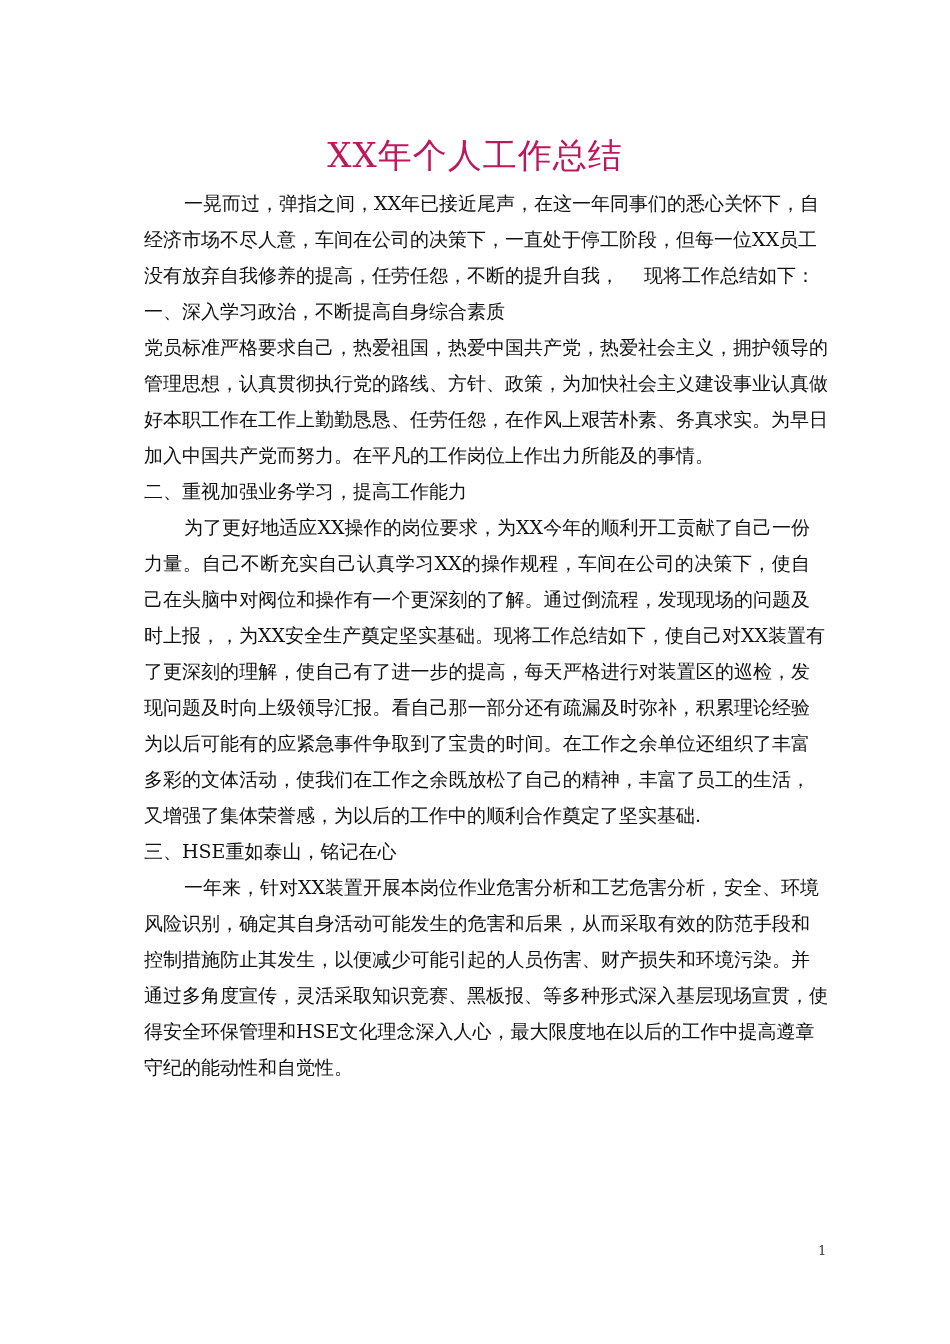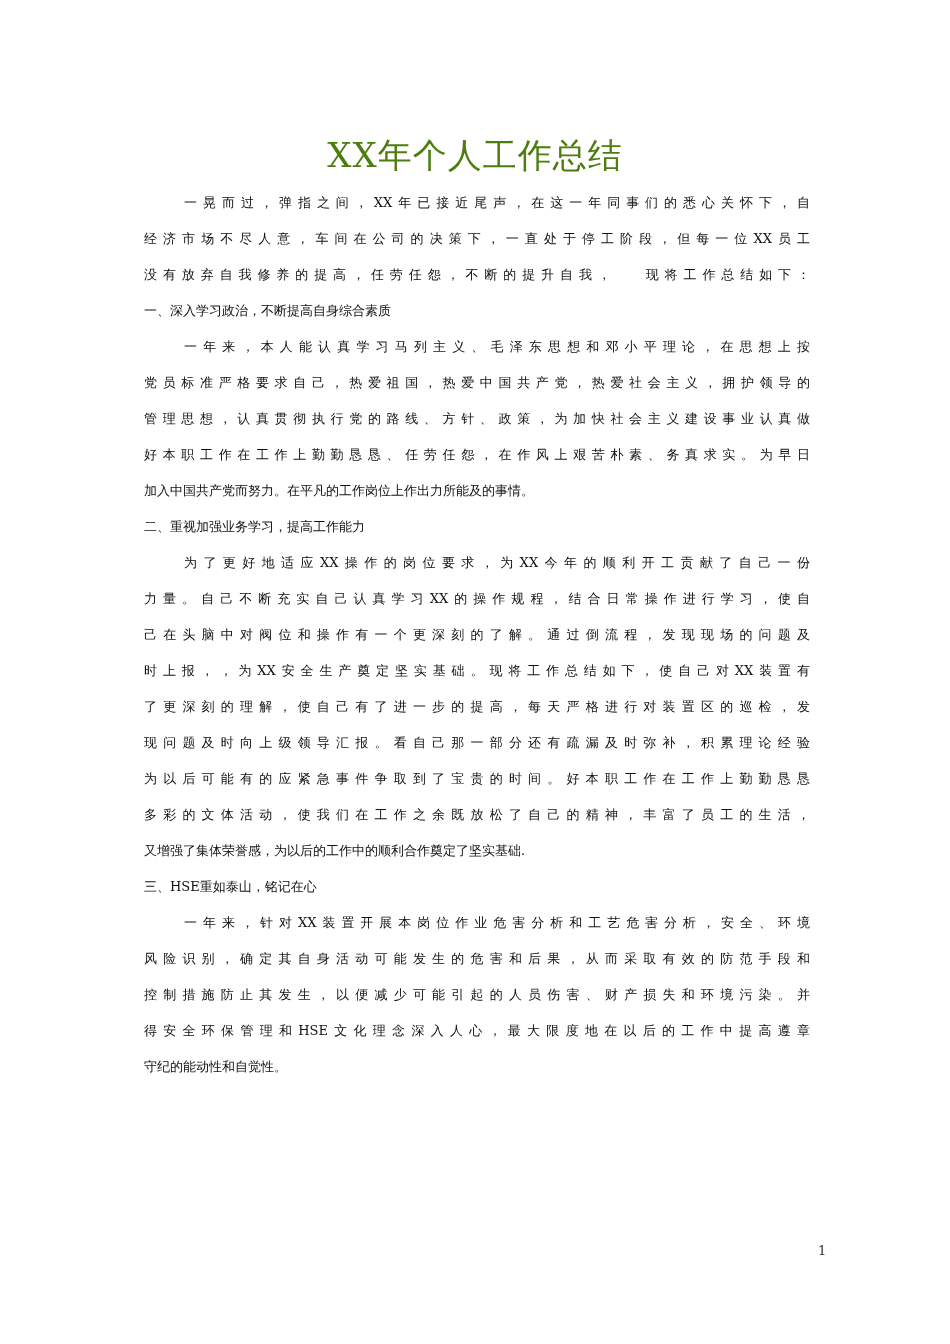--- a/index.html
+++ b/index.html
@@ -1,54 +1,54 @@
 <!DOCTYPE html>
 <html><head>
 <meta charset="utf-8">
 <style>
   html, body { margin: 0; padding: 0; background: #ffffff; }
   body { width: 950px; height: 1344px; position: relative; overflow: hidden;
          font-family: "DejaVu Serif", "Liberation Serif", serif; color: #111; }
   .page { position: absolute; left: 0; top: 0; width: 950px; height: 1344px; background: #fff; }
   .title { position: absolute; left: 0; width: 950px; top: 132px; text-align: center;
-           font-size: 34px; line-height: 46px; letter-spacing: 1px; color: #4d7c0f; }
+           font-size: 34px; line-height: 46px; letter-spacing: 1px; color: #be185d; }
   .body-text { position: absolute; left: 144px; top: 185px; width: 666px; }
-  .line { height: 36px; line-height: 36px; font-size: 13px; white-space: nowrap;
+  .line { height: 36px; line-height: 36px; font-size: 19px; white-space: nowrap;
           text-align: justify; text-align-last: justify; overflow: visible; letter-spacing: 0px; }
   .line.last { text-align-last: left; }
   .line.indent { padding-left: 40px; }
   .line.heading { text-align-last: left; }
   .page-number { position: absolute; left: 818px; top: 1243px; font-size: 13px; color: #333; }
 </style>
 </head>
 <body>
 
 <div class="page">
   <div class="title">XX年个人工作总结</div>
   <div class="body-text" id="body-text">
       <div class="line indent">一晃而过，弹指之间，XX年已接近尾声，在这一年同事们的悉心关怀下，自</div>
       <div class="line">经济市场不尽人意，车间在公司的决策下，一直处于停工阶段，但每一位XX员工</div>
       <div class="line">没有放弃自我修养的提高，任劳任怨，不断的提升自我，　 现将工作总结如下：</div>
       <div class="line heading">一、深入学习政治，不断提高自身综合素质</div>
-      <div class="line indent">一年来，本人能认真学习马列主义、毛泽东思想和邓小平理论，在思想上按</div>
       <div class="line">党员标准严格要求自己，热爱祖国，热爱中国共产党，热爱社会主义，拥护领导的</div>
       <div class="line">管理思想，认真贯彻执行党的路线、方针、政策，为加快社会主义建设事业认真做</div>
       <div class="line">好本职工作在工作上勤勤恳恳、任劳任怨，在作风上艰苦朴素、务真求实。为早日</div>
       <div class="line last">加入中国共产党而努力。在平凡的工作岗位上作出力所能及的事情。</div>
       <div class="line heading">二、重视加强业务学习，提高工作能力</div>
       <div class="line indent">为了更好地适应XX操作的岗位要求，为XX今年的顺利开工贡献了自己一份</div>
-      <div class="line">力量。自己不断充实自己认真学习XX的操作规程，结合日常操作进行学习，使自</div>
+      <div class="line">力量。自己不断充实自己认真学习XX的操作规程，车间在公司的决策下，使自</div>
       <div class="line">己在头脑中对阀位和操作有一个更深刻的了解。通过倒流程，发现现场的问题及</div>
       <div class="line">时上报，，为XX安全生产奠定坚实基础。现将工作总结如下，使自己对XX装置有</div>
       <div class="line">了更深刻的理解，使自己有了进一步的提高，每天严格进行对装置区的巡检，发</div>
       <div class="line">现问题及时向上级领导汇报。看自己那一部分还有疏漏及时弥补，积累理论经验</div>
-      <div class="line">为以后可能有的应紧急事件争取到了宝贵的时间。好本职工作在工作上勤勤恳恳</div>
+      <div class="line">为以后可能有的应紧急事件争取到了宝贵的时间。在工作之余单位还组织了丰富</div>
       <div class="line">多彩的文体活动，使我们在工作之余既放松了自己的精神，丰富了员工的生活，</div>
       <div class="line last">又增强了集体荣誉感，为以后的工作中的顺利合作奠定了坚实基础.</div>
       <div class="line heading">三、HSE重如泰山，铭记在心</div>
       <div class="line indent">一年来，针对XX装置开展本岗位作业危害分析和工艺危害分析，安全、环境</div>
       <div class="line">风险识别，确定其自身活动可能发生的危害和后果，从而采取有效的防范手段和</div>
       <div class="line">控制措施防止其发生，以便减少可能引起的人员伤害、财产损失和环境污染。并</div>
+      <div class="line">通过多角度宣传，灵活采取知识竞赛、黑板报、等多种形式深入基层现场宣贯，使</div>
       <div class="line">得安全环保管理和HSE文化理念深入人心，最大限度地在以后的工作中提高遵章</div>
       <div class="line last">守纪的能动性和自觉性。</div>
     </div>
   <div class="page-number">1</div>
 </div>
 
 </body></html>

